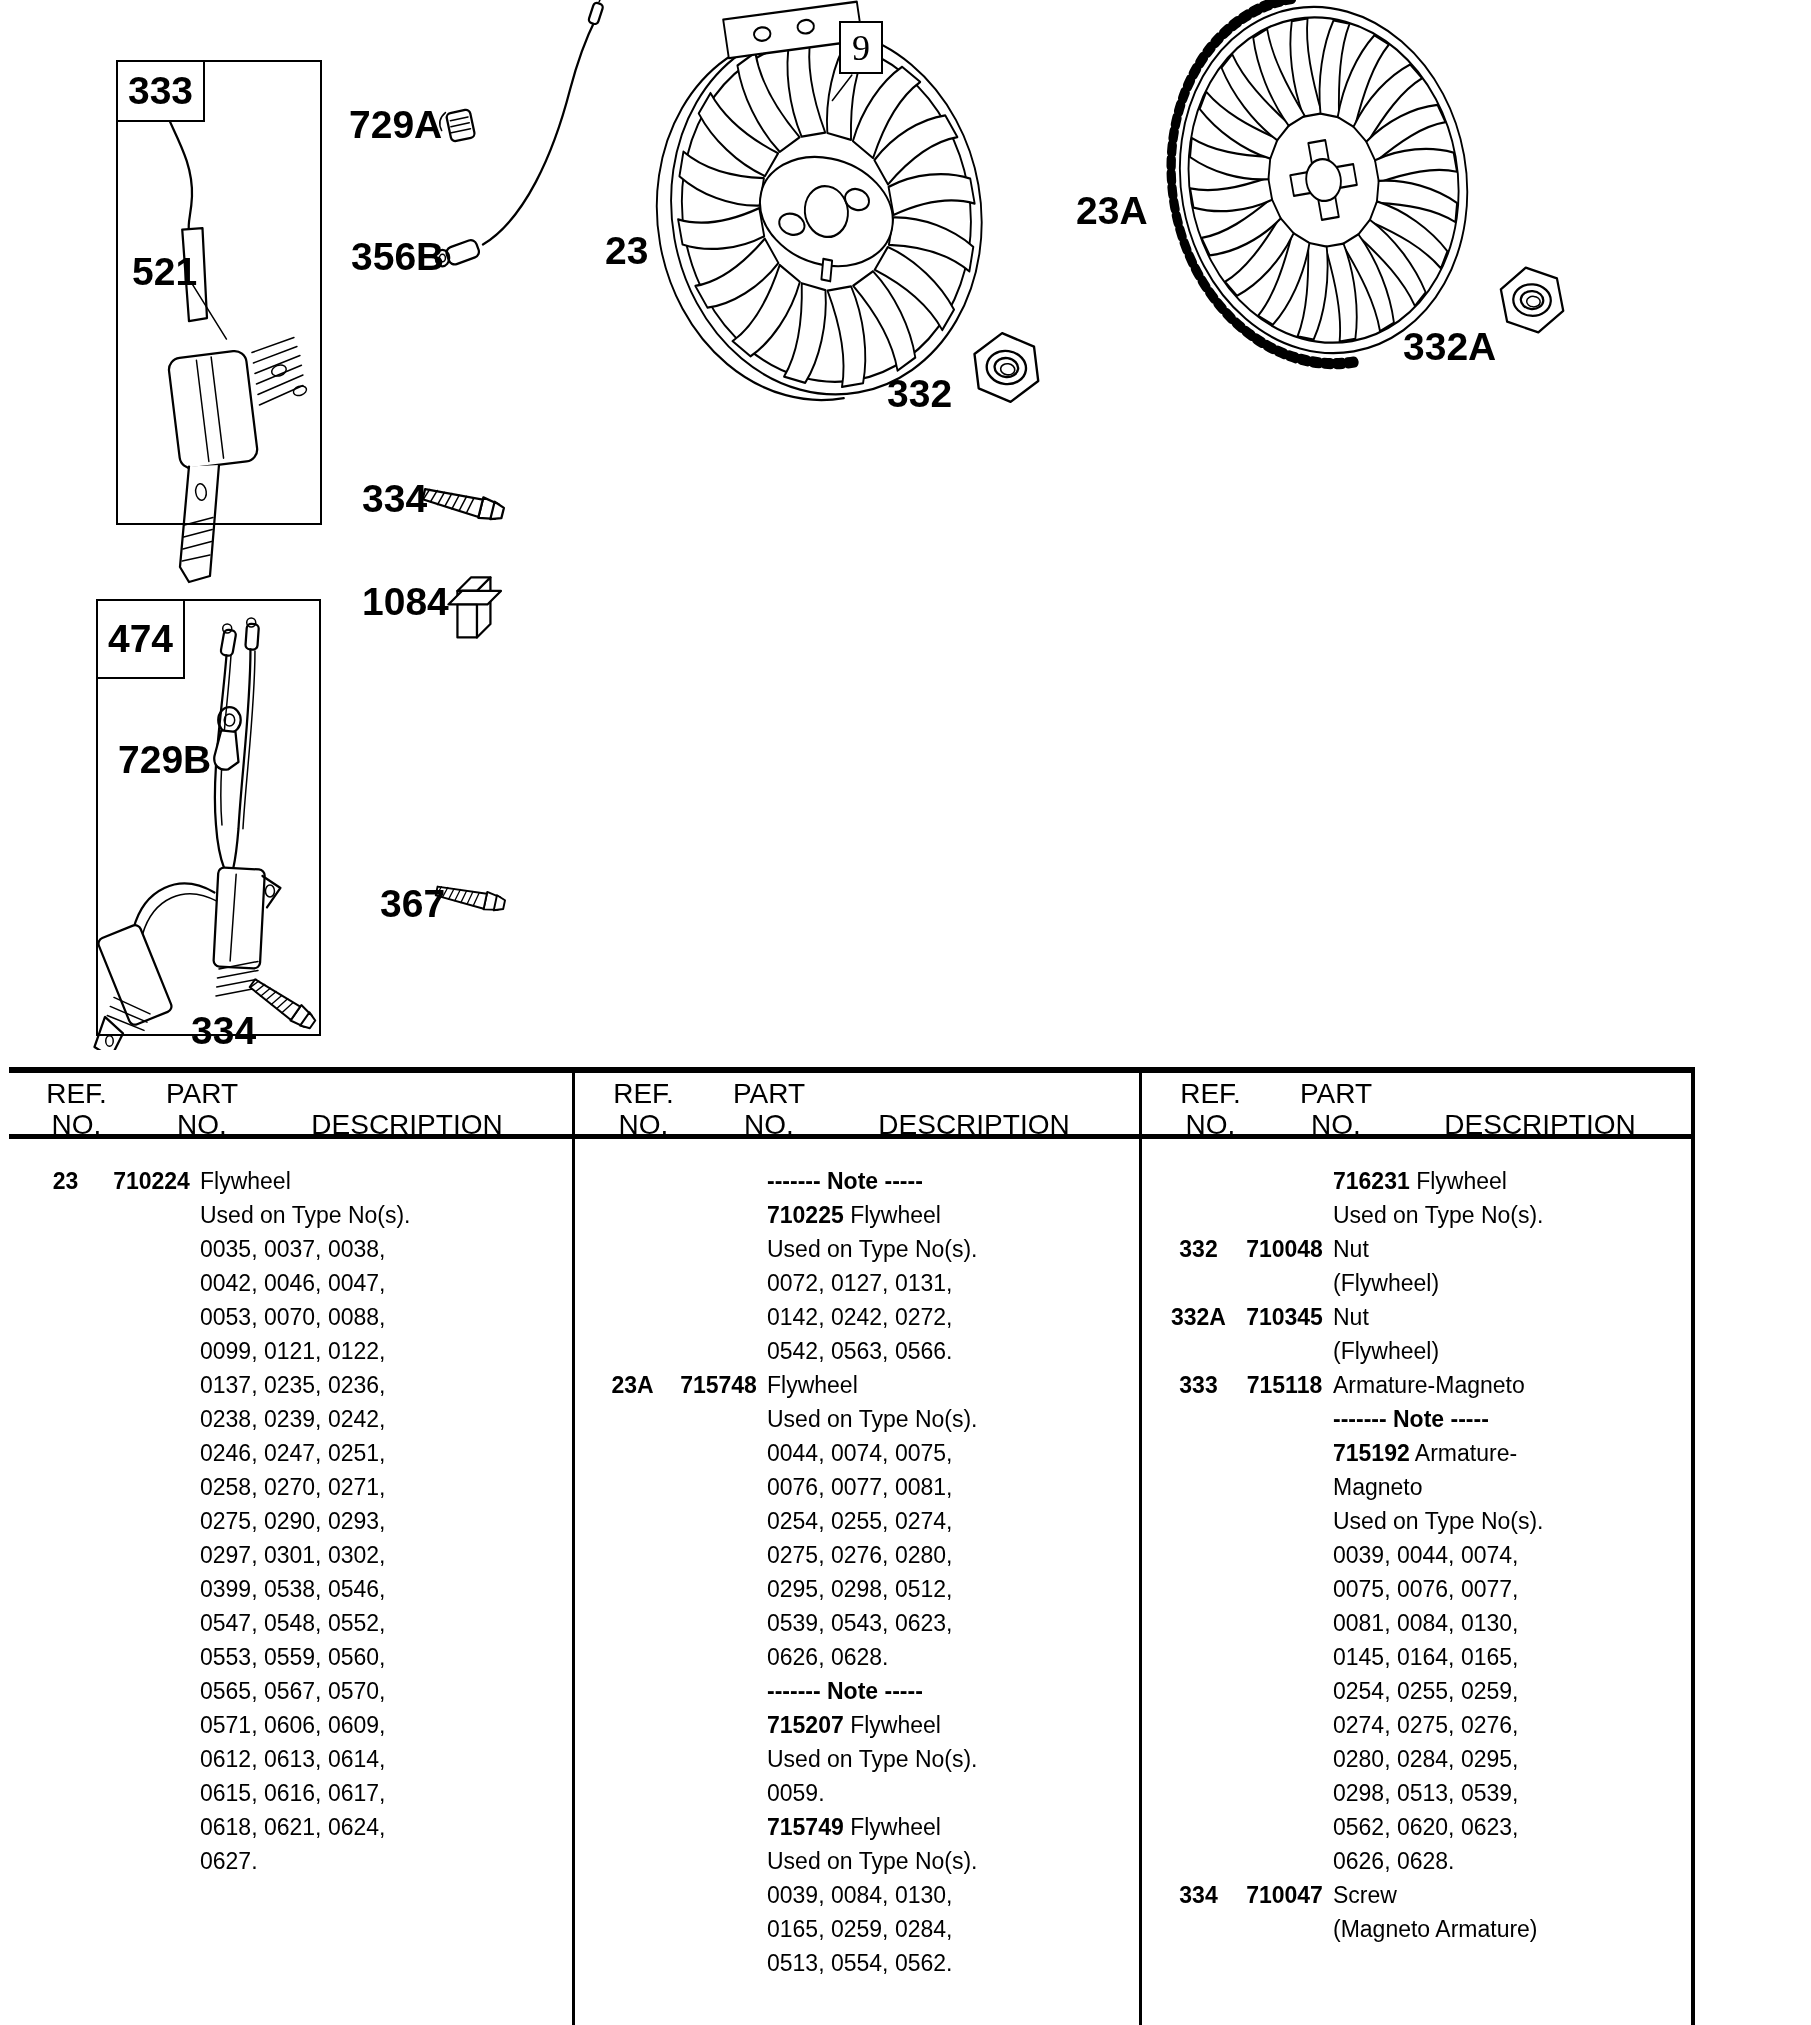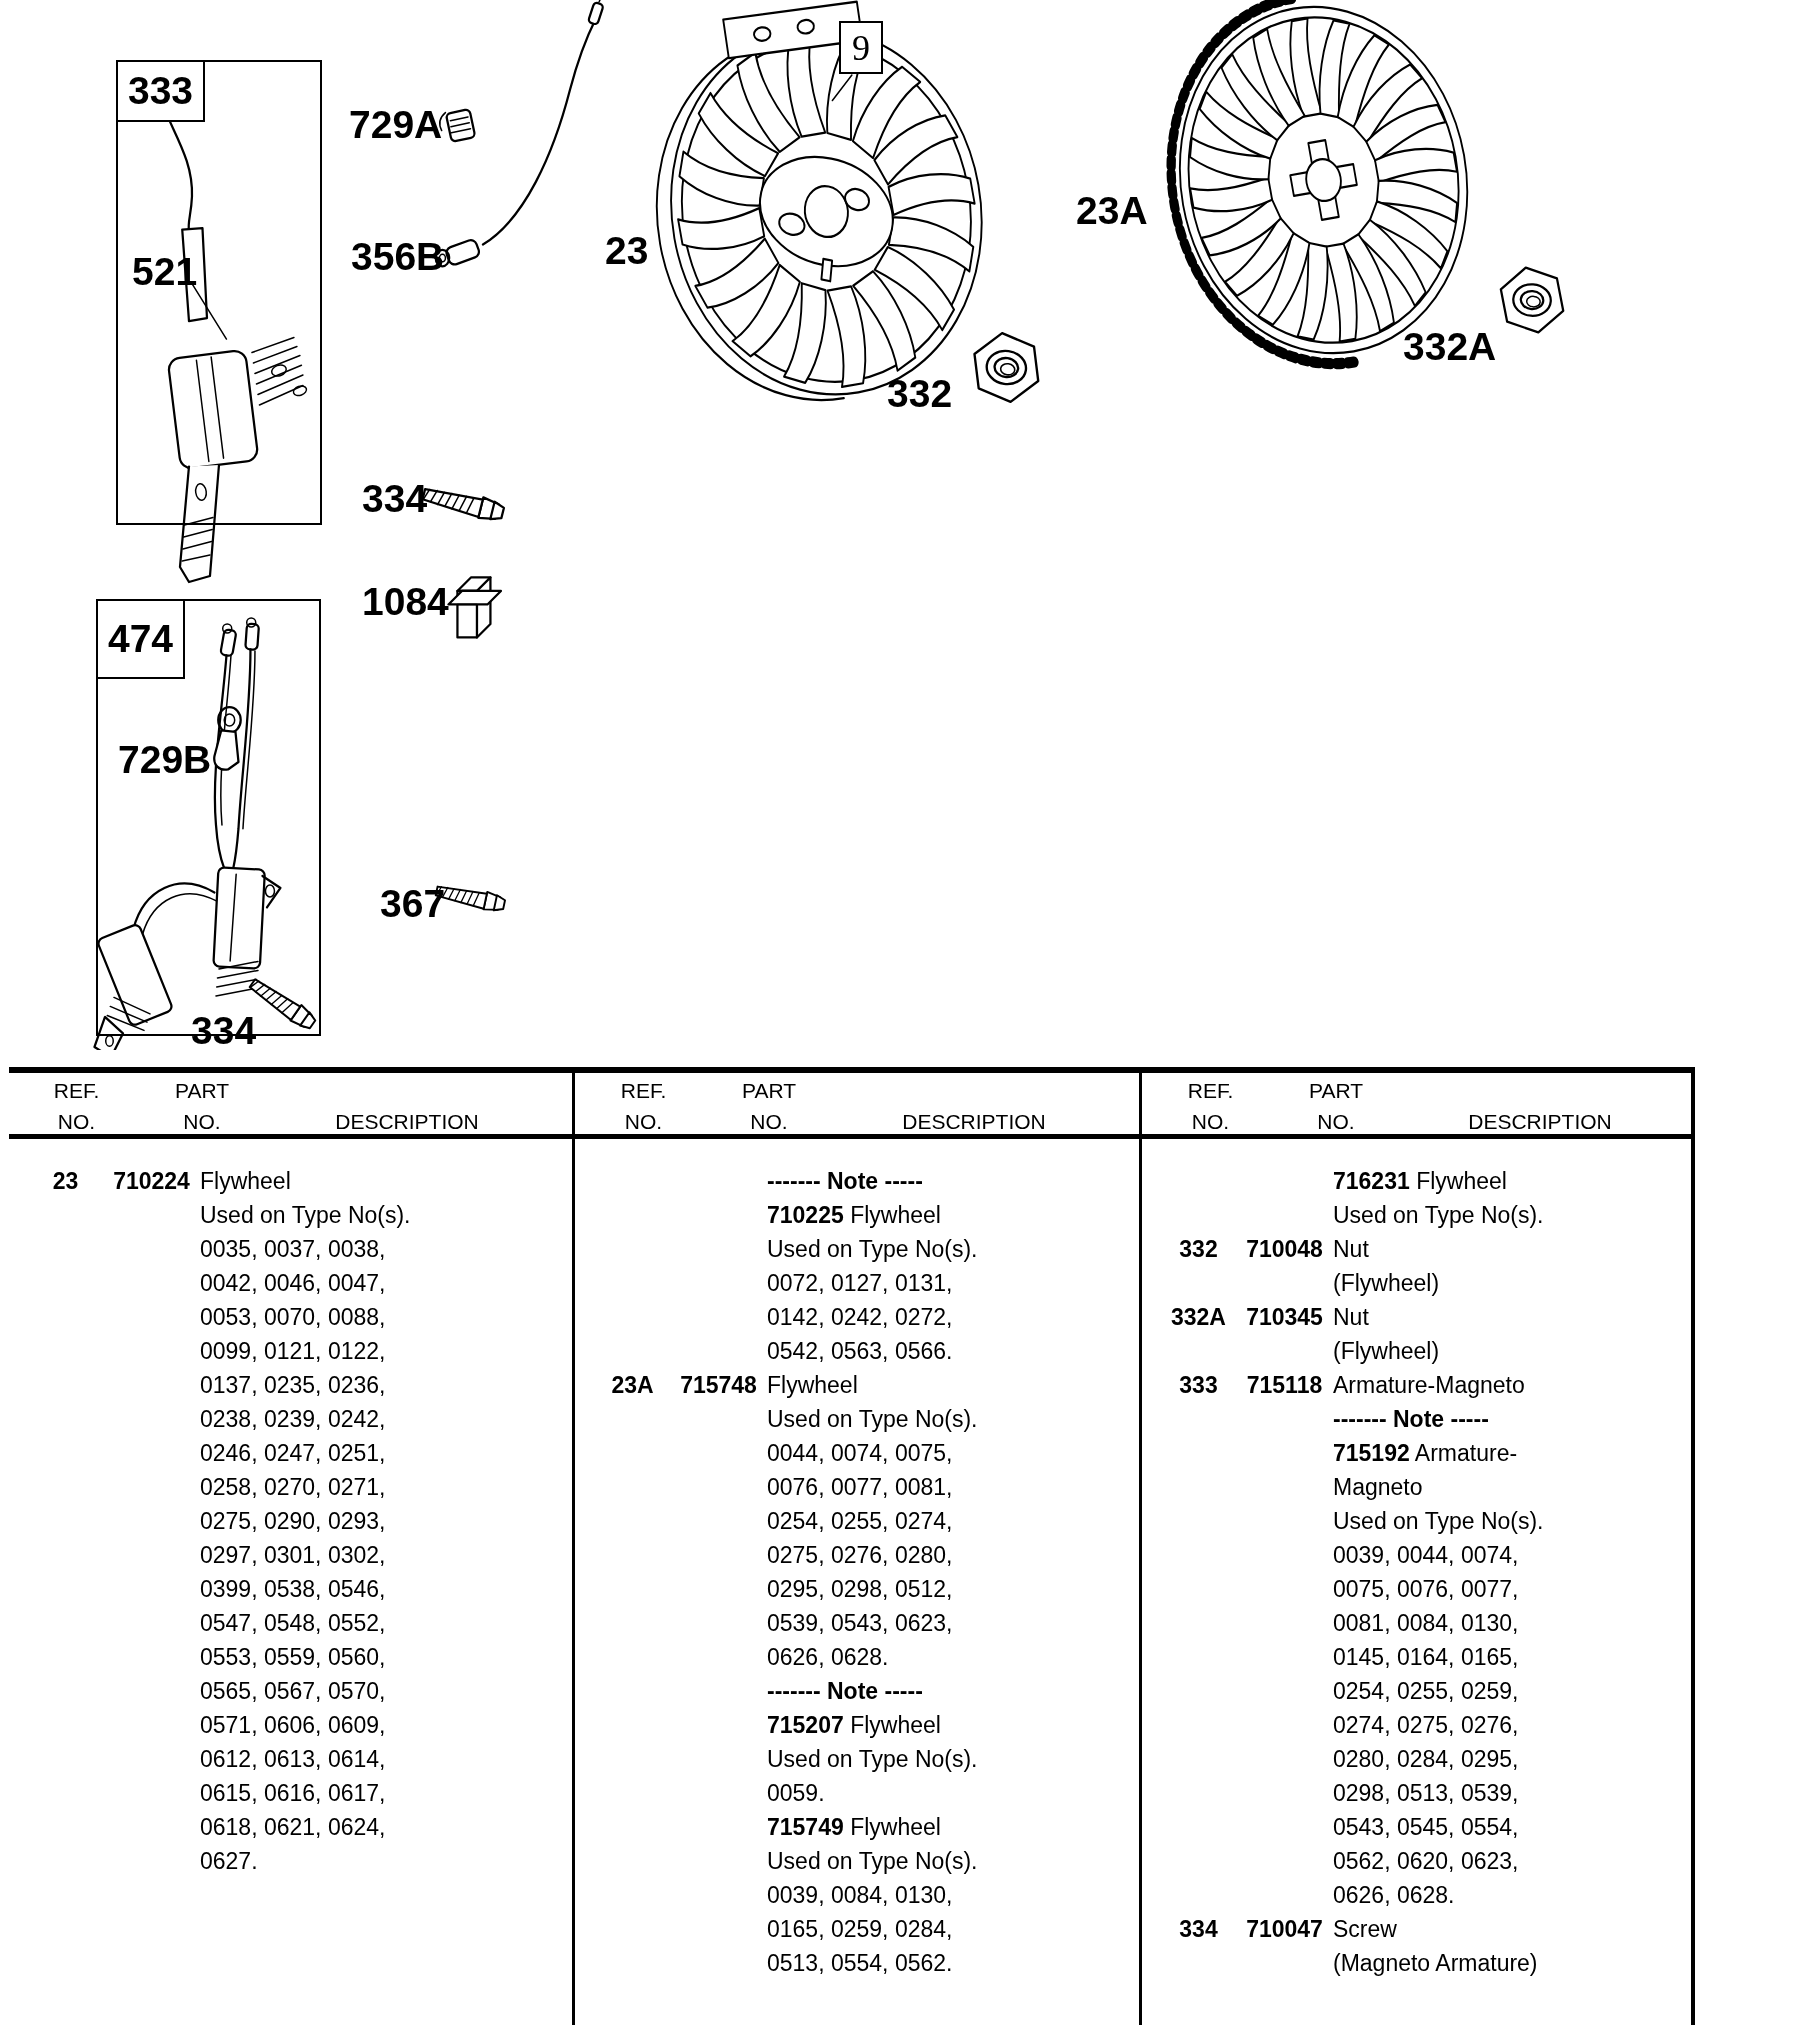--- a/index.html
+++ b/index.html
@@ -15,21 +15,21 @@
           font-family:"Liberation Serif",serif;font-size:36px;font-weight:normal;}
   .lbl{position:absolute;font-weight:bold;font-size:39px;line-height:1;white-space:nowrap;}
   
   #art{position:absolute;left:0;top:0;}
   #art *{stroke:#000;stroke-width:3;fill:none;stroke-linecap:round;stroke-linejoin:round;}
   #art .wfill{fill:#fff;}
   #art .thin{stroke-width:2;}
   #art .teeth{stroke-width:15;stroke-dasharray:10 9;}
   
   .hline,.vline{position:absolute;background:#000;}
-  .thead{position:absolute;font-size:21px;line-height:1;text-align:center;white-space:nowrap;}
+  .thead{position:absolute;font-size:28px;line-height:1;text-align:center;white-space:nowrap;}
   .tgroup{position:absolute;top:1164px;}
   .trow{position:relative;min-height:34px;line-height:34px;font-size:23px;}
   .tref{position:absolute;left:15px;width:83px;text-align:center;font-weight:bold;}
   .tpart{position:absolute;left:96px;width:93px;text-align:center;font-weight:bold;}
   .tdesc{display:block;margin-left:191px;white-space:nowrap;}
   .tdesc b{font-weight:bold;}
 </style>
 </head>
 <body>
 
@@ -580,25 +580,20 @@
         <span class="tdesc">0280, 0284, 0295,</span>
       </div>
       <div class="trow">
         <span class="tref"></span>
         <span class="tpart"></span>
         <span class="tdesc">0298, 0513, 0539,</span>
       </div>
       <div class="trow">
         <span class="tref"></span>
         <span class="tpart"></span>
-        <span class="tdesc">0543, 0545, 0554,</span>
-      </div>
-      <div class="trow">
-        <span class="tref"></span>
-        <span class="tpart"></span>
         <span class="tdesc">0562, 0620, 0623,</span>
       </div>
       <div class="trow">
         <span class="tref"></span>
         <span class="tpart"></span>
         <span class="tdesc">0626, 0628.</span>
       </div>
       <div class="trow">
         <span class="tref">334</span>
         <span class="tpart">710047</span>

